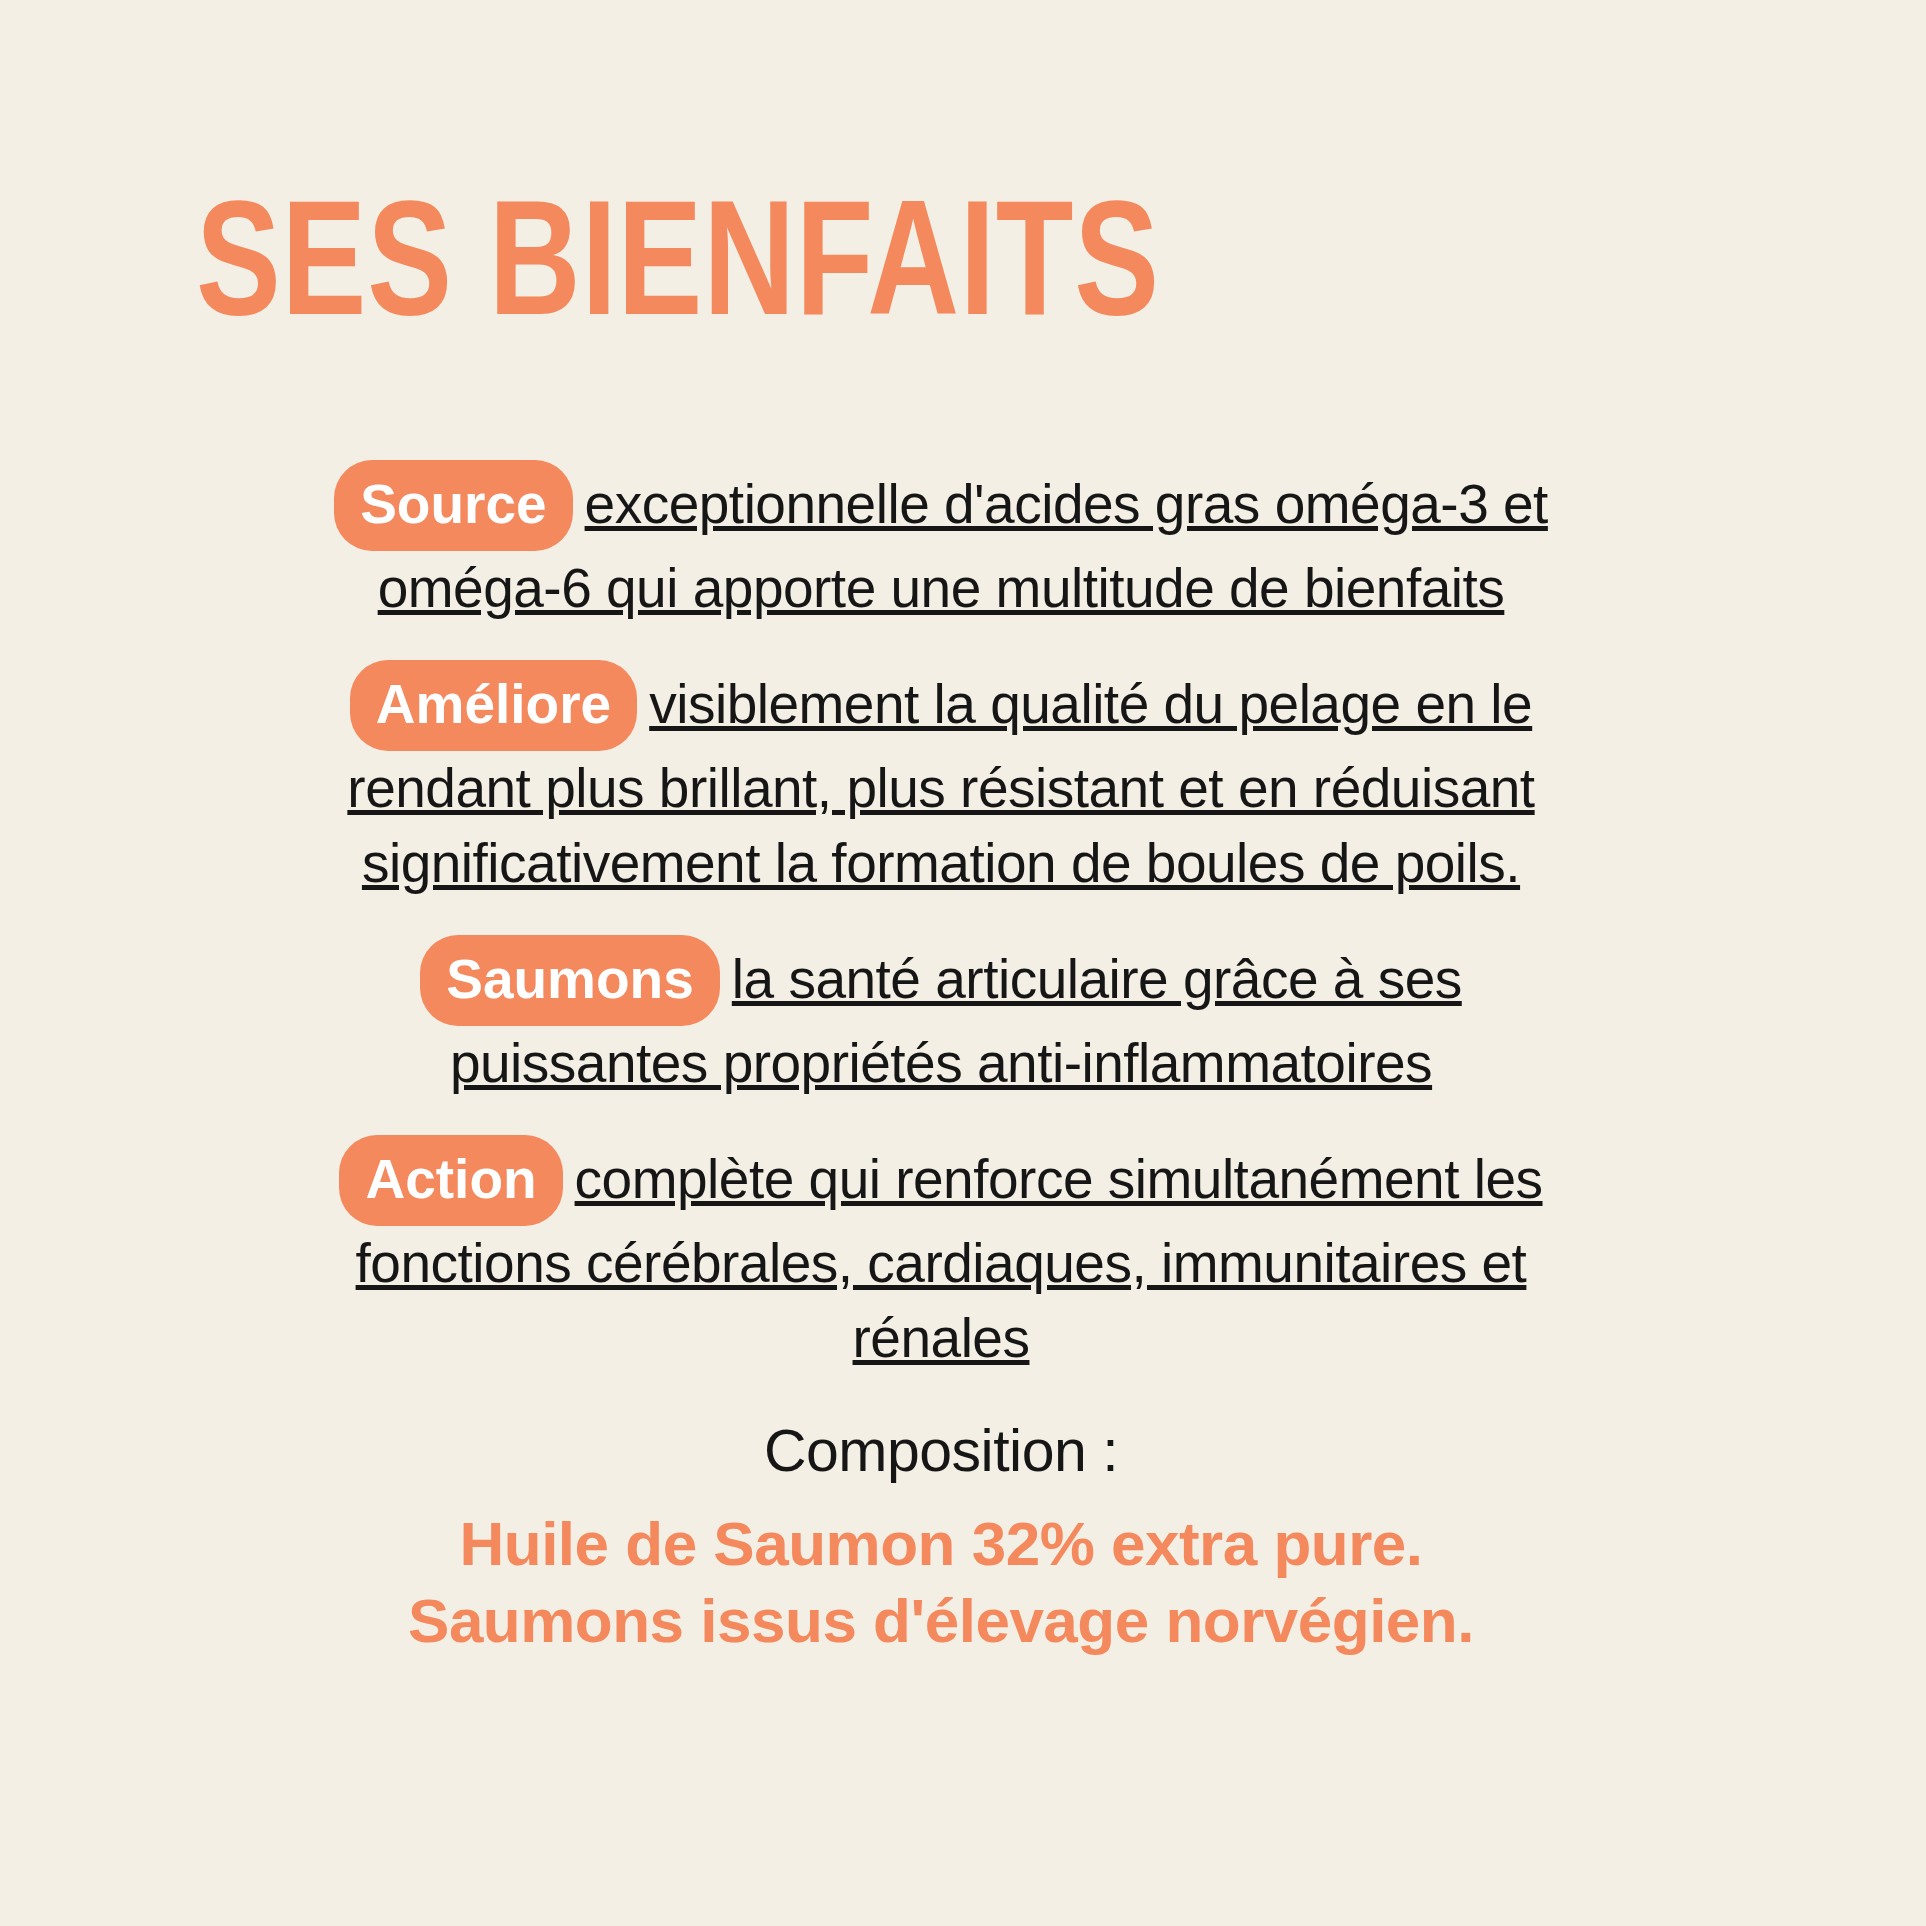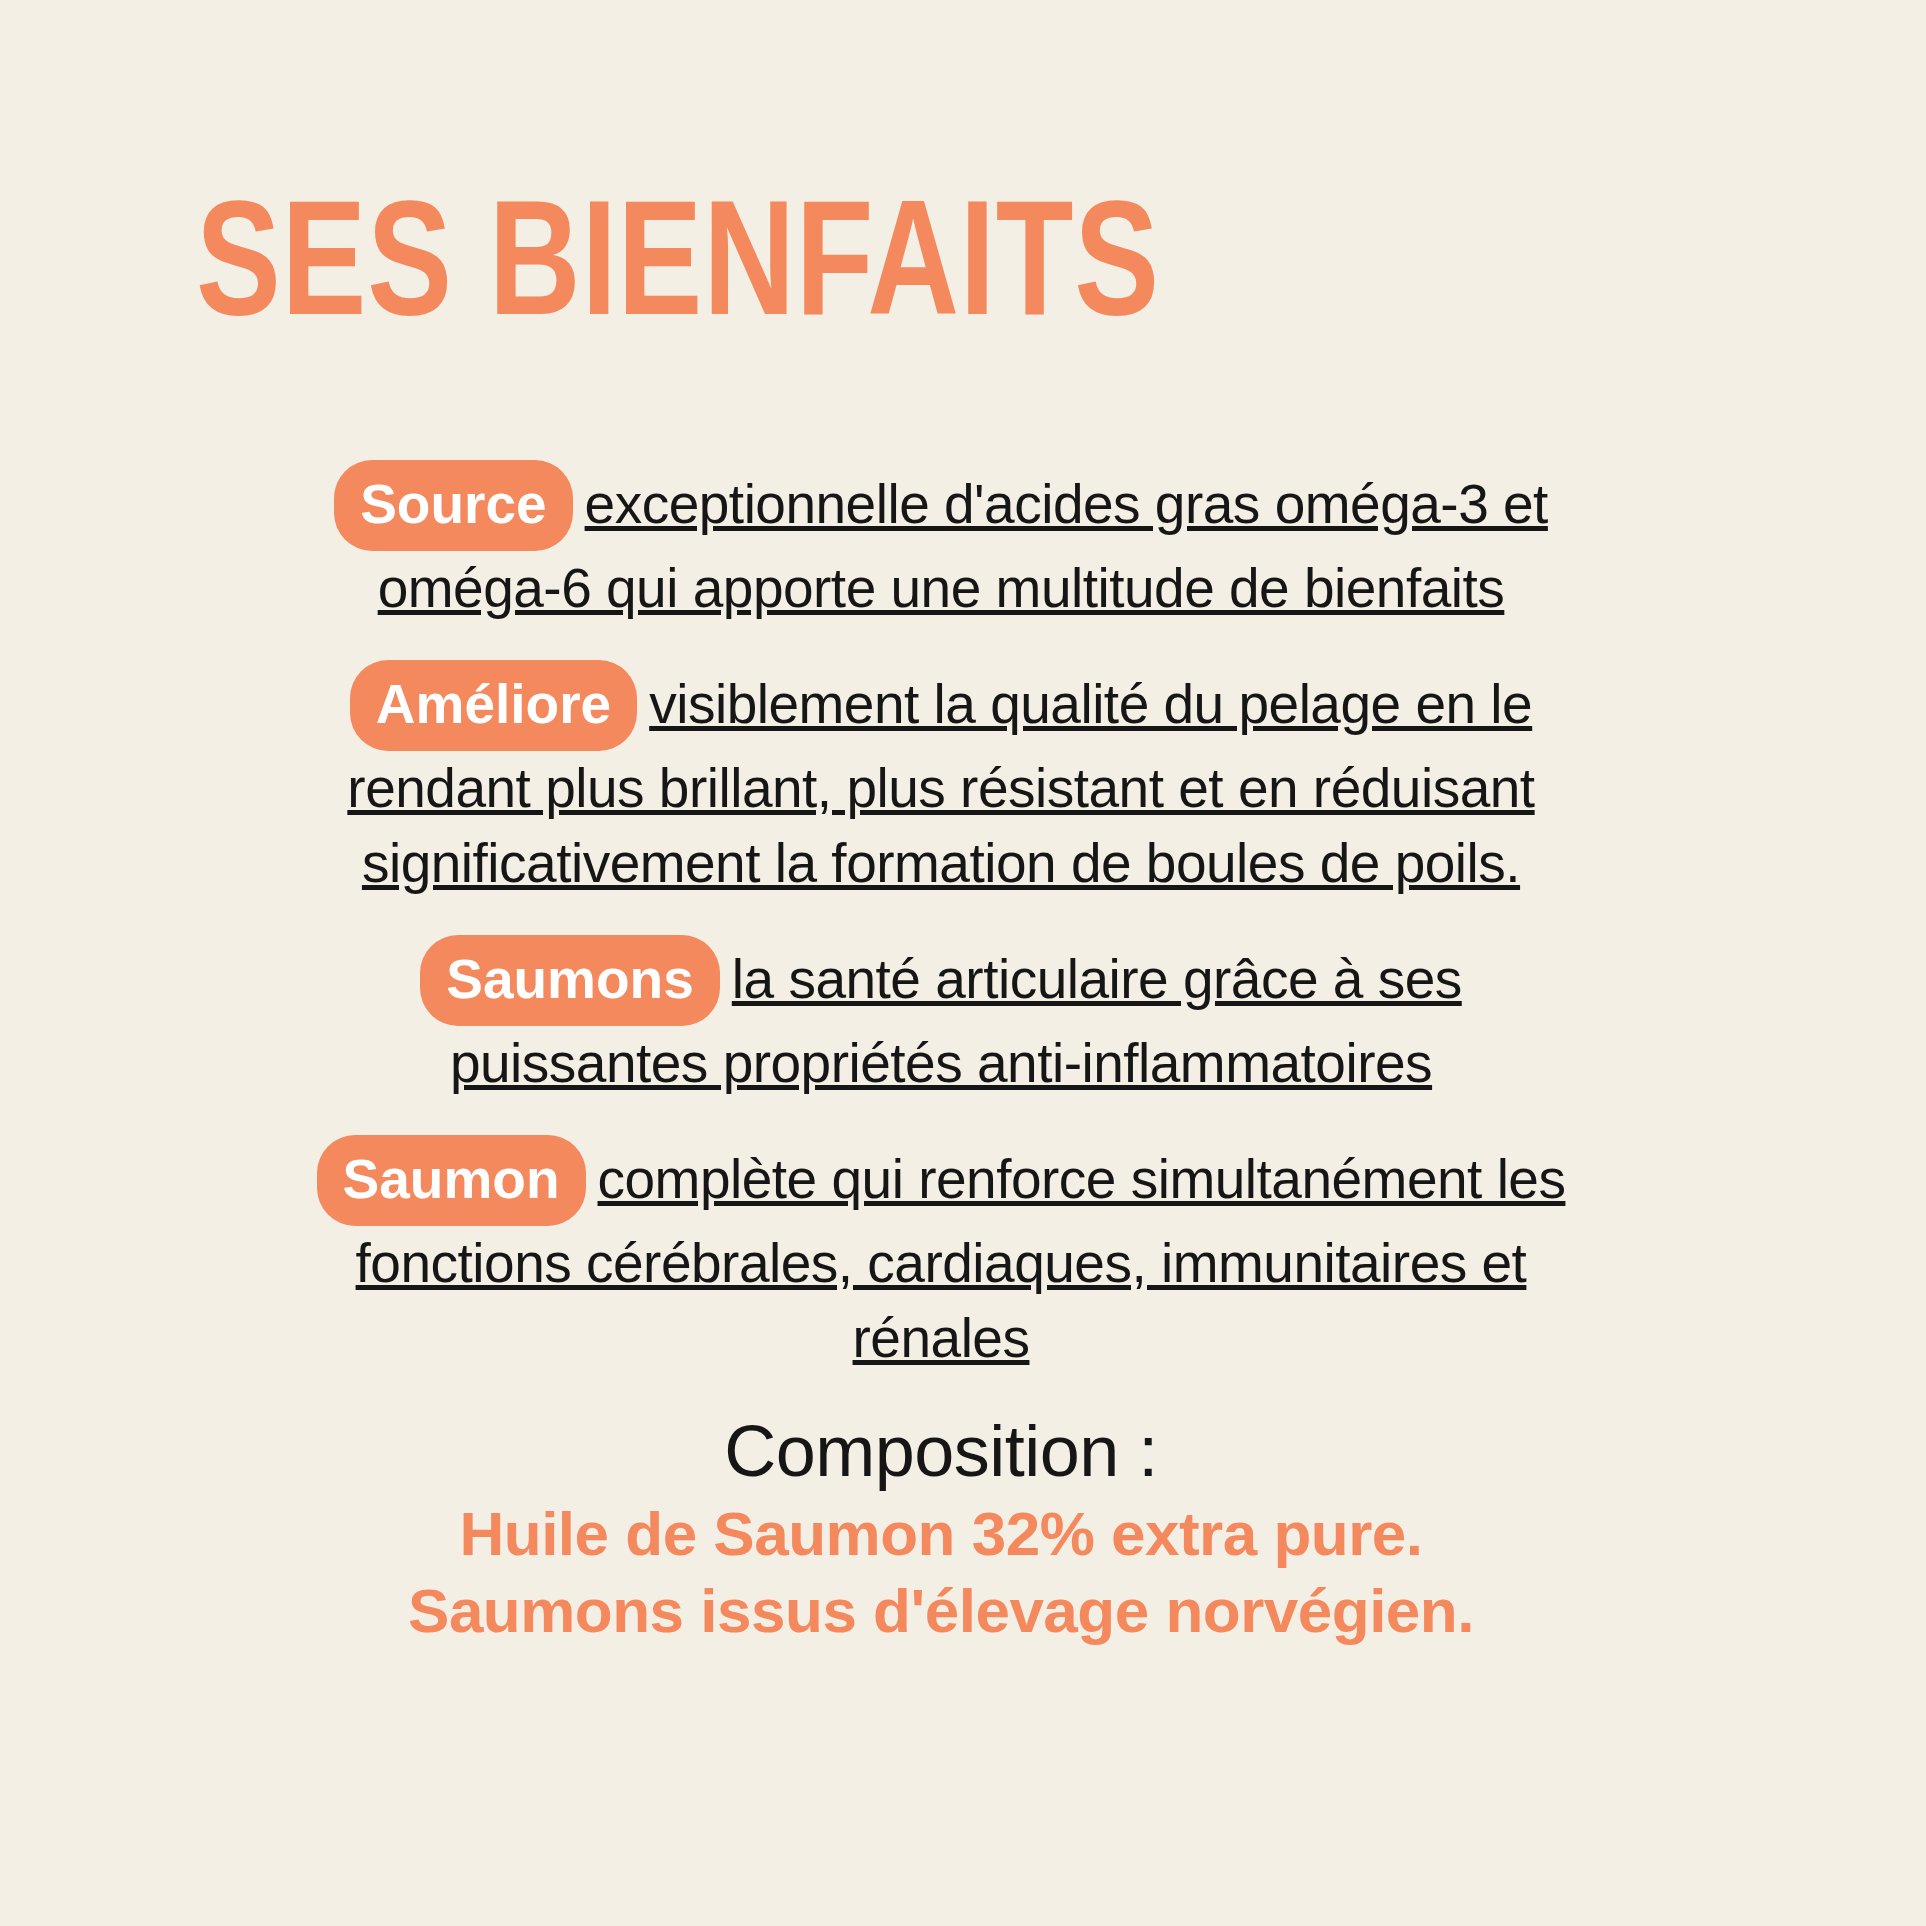--- a/index.html
+++ b/index.html
@@ -61,22 +61,22 @@
     white-space:pre-line;
     text-decoration:underline;
   }
 
   .composition{
     width:1624px;
     margin:0 0 0 129px;
     text-align:center;
   }
   .comp-label{
-    margin:8px;
-    font-size:72px;
+    margin:18px;
+    font-size:59px;
     line-height:71px;
     color:var(--ink);
     letter-spacing:-0.5px;
   }
   .comp-line{
     margin:0;
     font-size:62px;
     line-height:77px;
     font-weight:700;
     color:var(--accent);
@@ -102,21 +102,21 @@
 rendant plus brillant, plus résistant et en réduisant
 significativement la formation de boules de poils.</span>
     </p>
 
     <p class="benefit">
       <span class="pill">Saumons</span><span class="benefit-text">la santé articulaire grâce à ses
 puissantes propriétés anti-inflammatoires</span>
     </p>
 
     <p class="benefit">
-      <span class="pill">Saumon</span><span class="benefit-text">complète qui renforce simultanément les
+      <span class="pill">Action</span><span class="benefit-text">complète qui renforce simultanément les
 fonctions cérébrales, cardiaques, immunitaires et
 rénales</span>
     </p>
 
   </section>
 
   <section class="composition">
     <p class="comp-label">Composition :</p>
     <p class="comp-line">Huile de Saumon 32% extra pure.</p>
     <p class="comp-line">Saumons issus d'élevage norvégien.</p>

